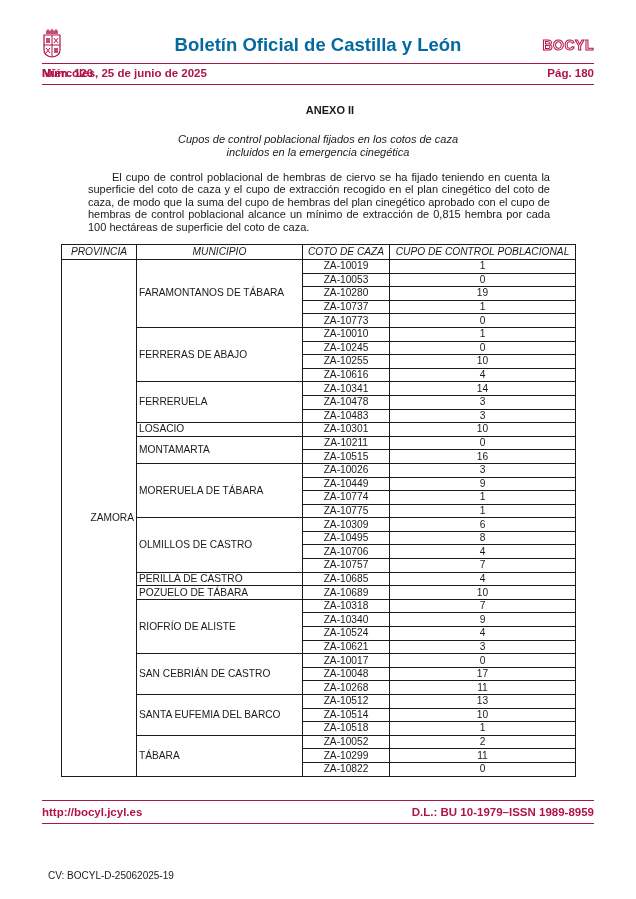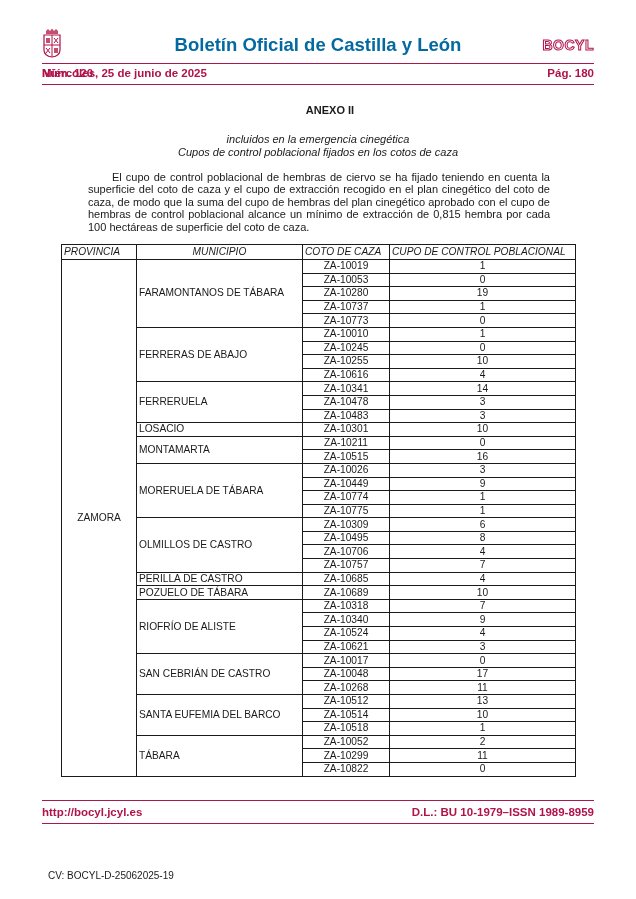--- a/index.html
+++ b/index.html
@@ -11,22 +11,22 @@
   .rule { position: absolute; left: 42px; width: 552px; height: 1px; background: #a8184b; }
   .meta { position: absolute; left: 42px; width: 552px; top: 67px; font-size: 11.5px; font-weight: bold; color: #b0124a; }
   .meta .l { position: absolute; left: 0; }
   .meta .c { position: absolute; left: 0; right: 0; }
   .meta .r { position: absolute; right: 0; }
   .anexo { position: absolute; left: 12px; width: 636px; top: 104px; text-align: center; font-size: 11px; font-weight: bold; }
   .subtitle { position: absolute; left: 0; width: 636px; top: 133px; text-align: center; font-size: 11px; font-style: italic; line-height: 13px; }
   .para { position: absolute; left: 88px; width: 462px; top: 171px; font-size: 11px; line-height: 12.4px; text-align: justify; text-indent: 24px; }
   table.main { position: absolute; left: 61px; top: 244px; border-collapse: collapse; font-size: 10.2px; }
   table.main td, table.main th { border: 1px solid #1a1a1a; padding: 0 2px; height: 12.6px; line-height: 12px; }
-  table.main th { font-weight: normal; font-style: italic; text-align: left; height: 14px; }
-  .c-prov { width: 70px; text-align: center; }
+  table.main th { font-weight: normal; font-style: italic; text-align: center; height: 14px; }
+  .c-prov { width: 70px; text-align: right; }
   .c-mun { width: 161px; text-align: left; }
   .c-coto { width: 82px; text-align: center; }
   .c-cupo { width: 181px; text-align: center; }
   .footer { position: absolute; left: 42px; width: 552px; top: 806px; font-size: 11.5px; font-weight: bold; color: #b0124a; }
   .footer .l { position: absolute; left: 0; }
   .footer .r { position: absolute; right: 0; }
   .cv { position: absolute; left: 48px; top: 870px; font-size: 10px; color: #1a1a1a; }
 </style>
 </head>
 <body>
@@ -49,22 +49,22 @@
 <div class="rule" style="top:63px"></div>
 <div class="meta">
   <span class="l">Núm. 120</span>
   <span class="c">Miércoles, 25 de junio de 2025</span>
   <span class="r">Pág. 180</span>
 </div>
 <div class="rule" style="top:84px"></div>
 
 <div class="anexo">ANEXO II</div>
 <div class="subtitle">
+  <div>Cupos de control poblacional fijados en los cotos de caza</div>
   <div>incluidos en la emergencia cinegética</div>
-  <div>Cupos de control poblacional fijados en los cotos de caza</div>
 </div>
 <div class="para">El cupo de control poblacional de hembras de ciervo se ha fijado teniendo en cuenta la superficie del coto de caza y el cupo de extracción recogido en el plan cinegético del coto de caza, de modo que la suma del cupo de hembras del plan cinegético aprobado con el cupo de hembras de control poblacional alcance un mínimo de extracción de 0,815 hembra por cada 100 hectáreas de superficie del coto de caza.</div>
 
 <table class="main">
   <thead>
     <tr>
       <th class="c-prov">PROVINCIA</th>
       <th class="c-mun" style="text-align:center">MUNICIPIO</th>
       <th class="c-coto">COTO DE CAZA</th>
       <th class="c-cupo">CUPO DE CONTROL POBLACIONAL</th>

